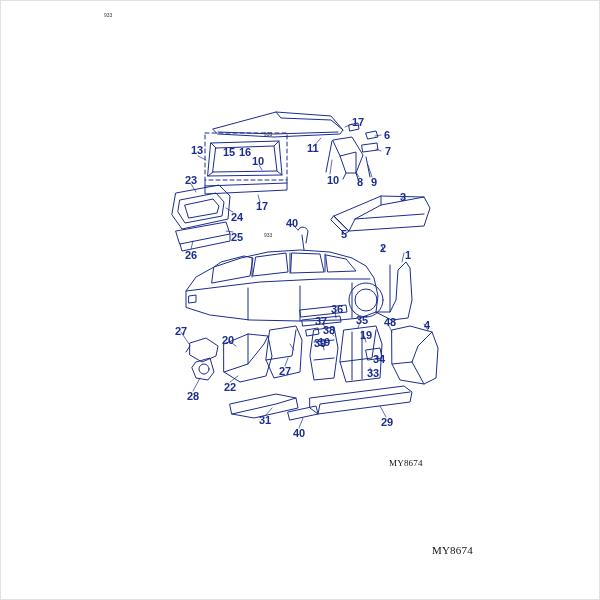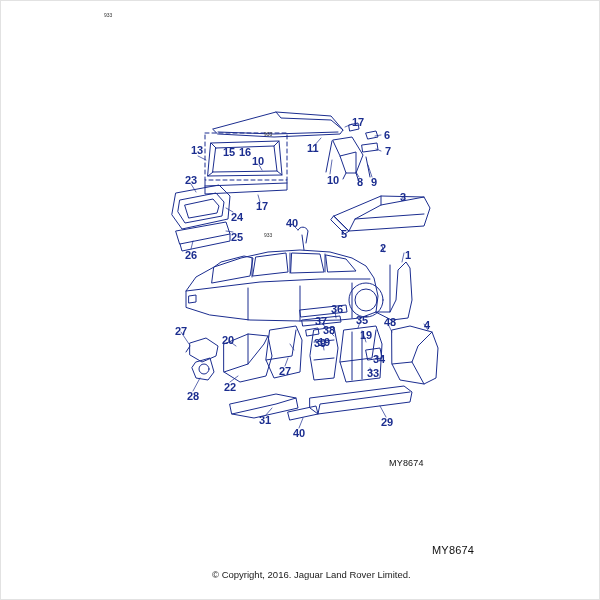--- a/index.html
+++ b/index.html
@@ -40,21 +40,21 @@
     font-family: "Liberation Sans", sans-serif;
     font-size: 11px;
     font-weight: bold;
     line-height: 11px;
     white-space: nowrap;
     letter-spacing: 0px;
   }
   .partcode {
     position: absolute;
     color: #111111;
-    font-family: Liberation Sans, sans-serif;
+    font-family: Liberation Serif, serif;
     font-size: 9px;
     letter-spacing: 0.2px;
     white-space: nowrap;
   }
   .partcode.big {
     font-size: 11px;
   }
   .copyright {
     position: absolute;
     color: #1a1a1a;
@@ -285,16 +285,15 @@
   <div class="callout" style="left:284px; top:338px;margin-left:30px;">39</div>
   <div class="callout" style="left:286px; top:218px;">40</div>
 
   <div class="tiny-mark" style="left:264px; top:131px;">933</div>
   <div class="tiny-mark" style="left:264px; top:232px;">933</div>
   <div class="tiny-mark" style="left:104px; top:12px;">933</div>
 
   <div class="partcode" style="left:389px; top:458px;">MY8674</div>
   <div class="partcode big" style="left:432px; top:544px;">MY8674</div>
 
-  <div class="copyright" style="left:212px; top:569px;">© Copyright, 2016. Jaguar Land Rover Limited.</div>
 
   <div class="frame-border"></div>
 </div>
 
 </body></html>

